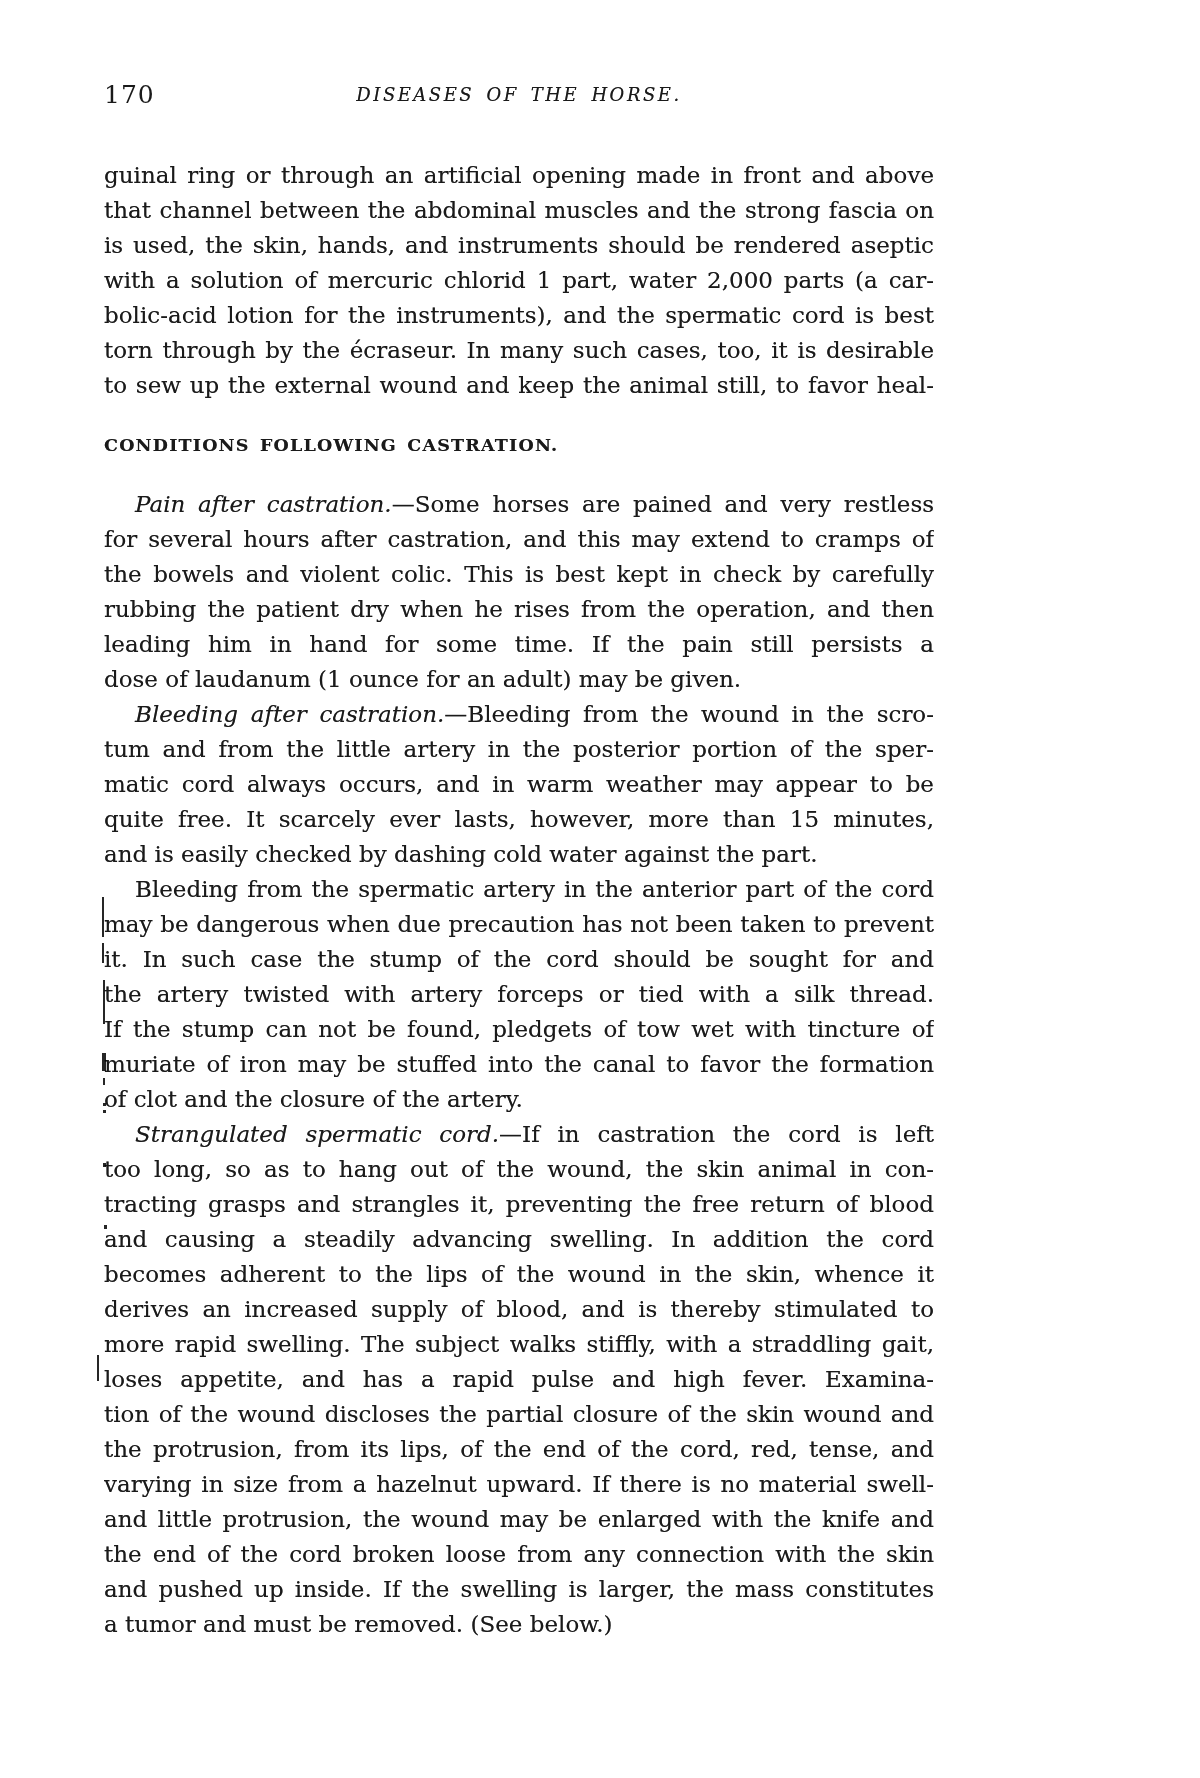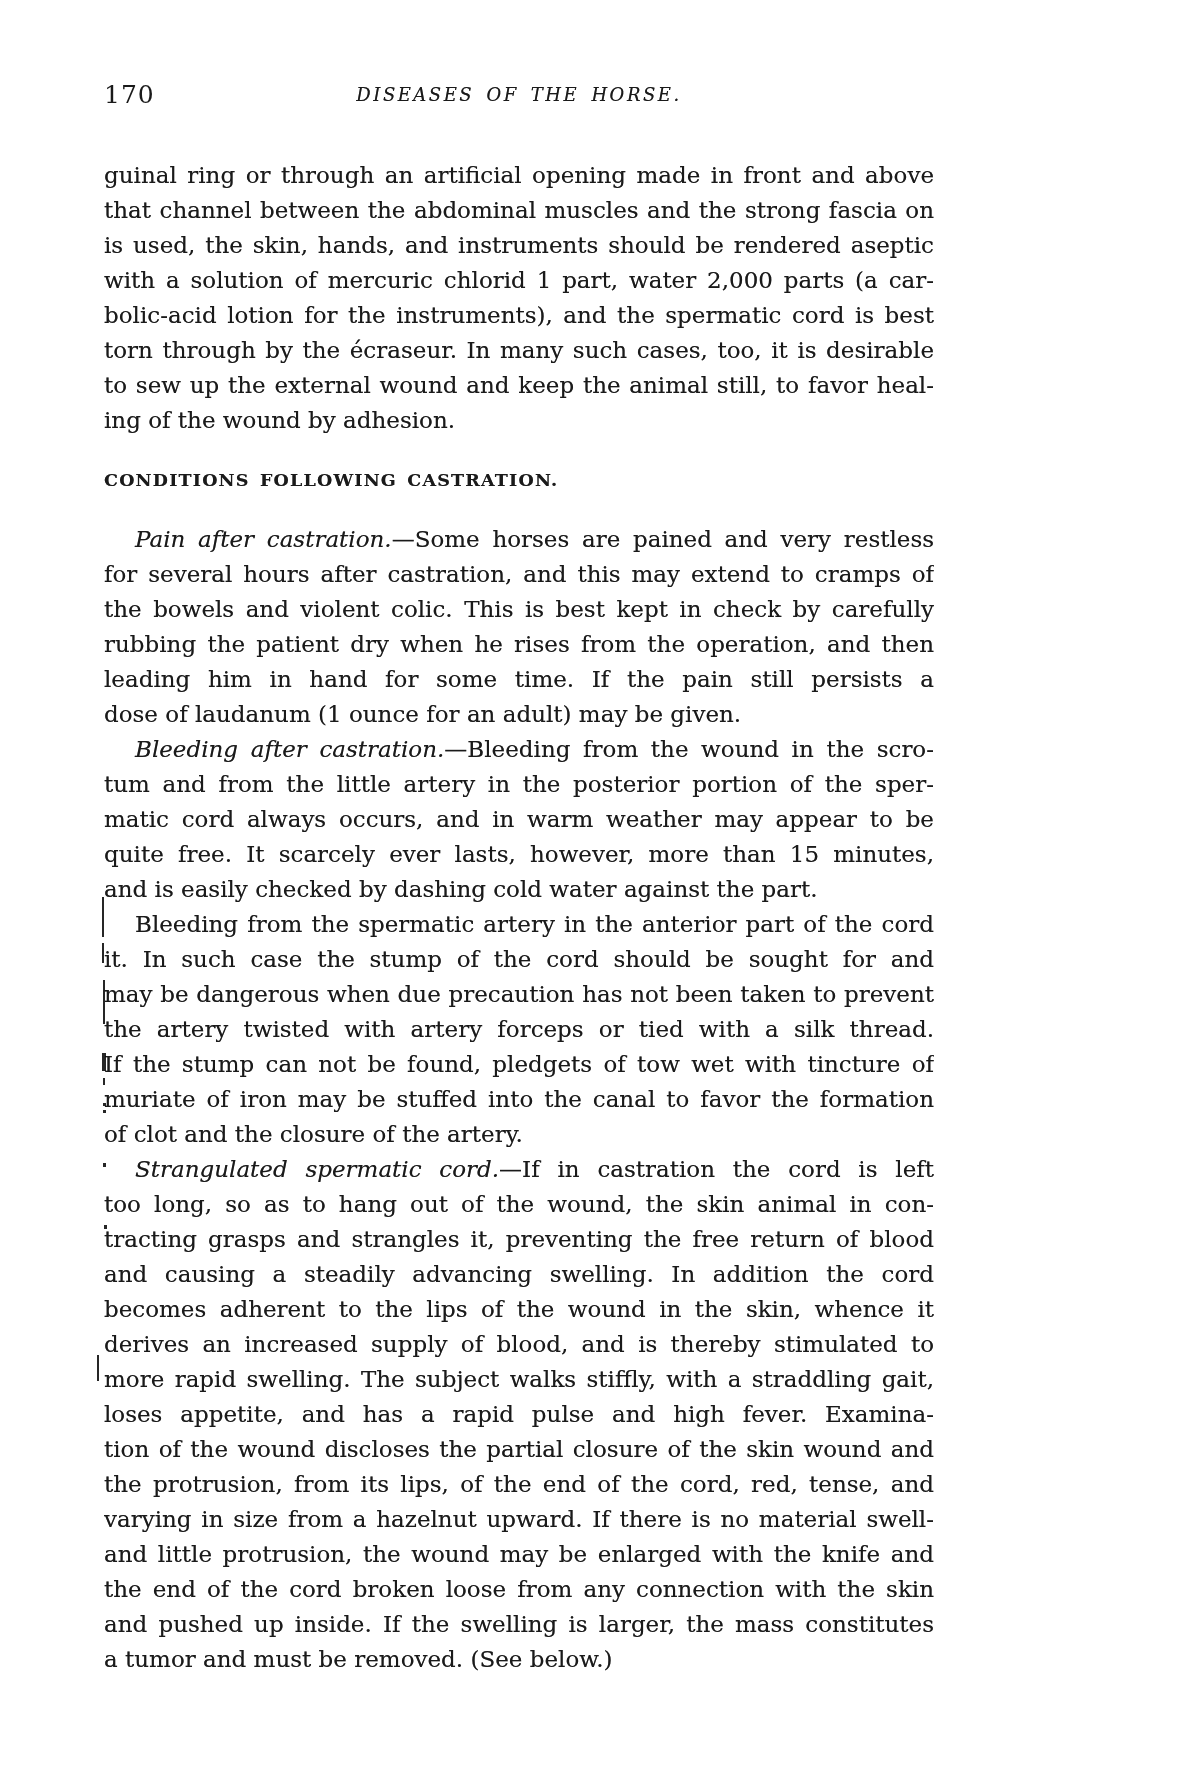--- a/index.html
+++ b/index.html
@@ -101,21 +101,20 @@
     <div class="text-body">
       <div id="intro-paras">
           <div class="para">
             <div class="line">guinal ring or through an artificial opening made in front and above</div>
             <div class="line">that channel between the abdominal muscles and the strong fascia on</div>
             <div class="line">is used, the skin, hands, and instruments should be rendered aseptic</div>
             <div class="line">with a solution of mercuric chlorid 1 part, water 2,000 parts (a car-</div>
             <div class="line">bolic-acid lotion for the instruments), and the spermatic cord is best</div>
             <div class="line">torn through by the écraseur. In many such cases, too, it is desirable</div>
             <div class="line">to sew up the external wound and keep the animal still, to favor heal-</div>
-            <div class="line last">ing of the wound by adhesion.</div>
           </div>
         </div>
       <div class="section-heading">CONDITIONS FOLLOWING CASTRATION.</div>
       <div id="section-paras">
           <div class="para">
             <div class="line indent"><i>Pain after castration.</i>—Some horses are pained and very restless</div>
             <div class="line">for several hours after castration, and this may extend to cramps of</div>
             <div class="line">the bowels and violent colic. This is best kept in check by carefully</div>
             <div class="line">rubbing the patient dry when he rises from the operation, and then</div>
             <div class="line">leading him in hand for some time. If the pain still persists a</div>
@@ -123,22 +122,22 @@
           </div>
           <div class="para">
             <div class="line indent"><i>Bleeding after castration.</i>—Bleeding from the wound in the scro-</div>
             <div class="line">tum and from the little artery in the posterior portion of the sper-</div>
             <div class="line">matic cord always occurs, and in warm weather may appear to be</div>
             <div class="line">quite free. It scarcely ever lasts, however, more than 15 minutes,</div>
             <div class="line last">and is easily checked by dashing cold water against the part.</div>
           </div>
           <div class="para">
             <div class="line indent">Bleeding from the spermatic artery in the anterior part of the cord</div>
+            <div class="line">may be dangerous when due precaution has not been taken to prevent</div>
             <div class="line">it. In such case the stump of the cord should be sought for and</div>
-            <div class="line">may be dangerous when due precaution has not been taken to prevent</div>
             <div class="line">the artery twisted with artery forceps or tied with a silk thread.</div>
             <div class="line">If the stump can not be found, pledgets of tow wet with tincture of</div>
             <div class="line">muriate of iron may be stuffed into the canal to favor the formation</div>
             <div class="line last">of clot and the closure of the artery.</div>
           </div>
           <div class="para">
             <div class="line indent"><i>Strangulated spermatic cord.</i>—If in castration the cord is left</div>
             <div class="line">too long, so as to hang out of the wound, the skin animal in con-</div>
             <div class="line">tracting grasps and strangles it, preventing the free return of blood</div>
             <div class="line">and causing a steadily advancing swelling. In addition the cord</div>

